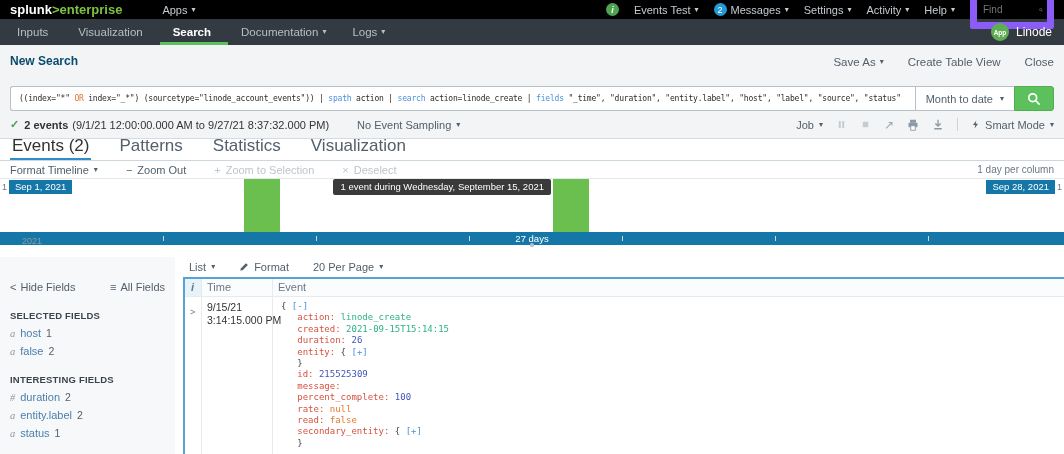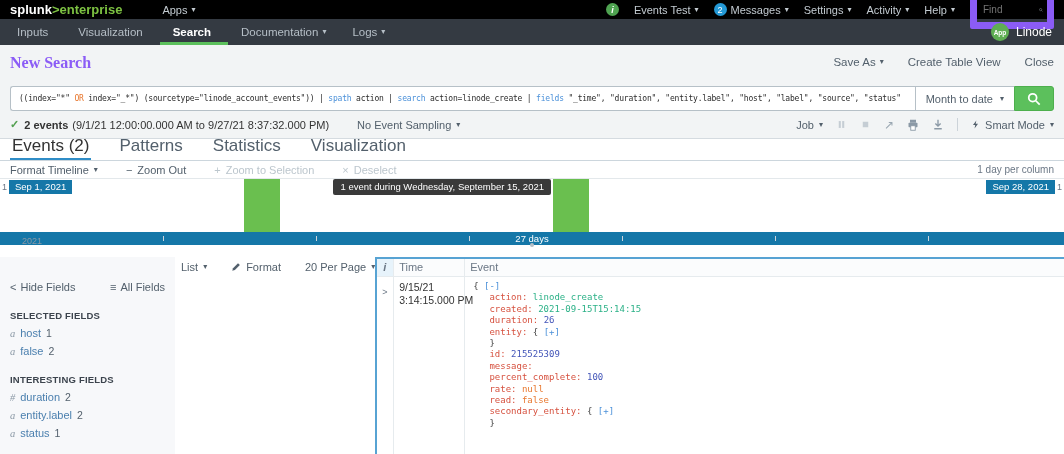--- a/index.html
+++ b/index.html
@@ -29,21 +29,21 @@
   .bar2{height:26px;background:#343a42;display:flex;align-items:stretch;padding:0 4px;font-size:11.5px;color:#b6bfc7;}
   .b2item{display:flex;align-items:center;padding:0 13px;gap:4px;cursor:pointer;white-space:nowrap;}
   .b2item.active{color:#fff;font-weight:bold;box-shadow:inset 0 -3px 0 #5cc05c;}
   .b2right{margin-left:auto;display:flex;align-items:center;gap:7px;color:#fff;padding-right:8px;font-size:12px;}
   .appbadge{width:18px;height:18px;border-radius:50%;background:#5fae53;color:#fff;font-size:6.5px;
             font-weight:bold;display:flex;align-items:center;justify-content:center;}
 
   
   .headsec{background:#f2f4f5;padding:9px 10px 0 10px;border-bottom:1px solid #d5dbe0;}
   .headrow{display:flex;align-items:flex-start;height:32px;}
-  .title{font-size:16px;font-weight:600;color:#8b5cf6;font-family:Liberation Serif, serif;}
+  .title{font-size:12px;font-weight:600;color:#0c4a6e;}
   .headactions{margin-left:auto;display:flex;gap:24px;font-size:11.5px;color:#53606c;padding-top:2px;}
   .hact{display:flex;align-items:center;gap:4px;cursor:pointer;}
   .searchrow{display:flex;height:25px;}
   .qbox{flex:1;background:#fff;border:1px solid #b6c0c7;border-right:0;border-radius:3px 0 0 3px;
         display:flex;align-items:center;padding:0 8px;overflow:hidden;}
   .qtext{font-family:"DejaVu Sans Mono",monospace;font-size:8px;letter-spacing:-0.2px;white-space:pre;color:#2b2b2b;}
   .q-plain{color:#2b2b2b;} .q-op{color:#e8772e;} .q-cmd{color:#4a90d9;}
   .trange{background:#fff;border:1px solid #b6c0c7;border-right:0;font-size:11px;color:#53606c;
           display:flex;align-items:center;gap:7px;padding:0 10px;cursor:pointer;white-space:nowrap;}
   .gobtn{width:40px;background:#5cc05c;border:1px solid #4daf4d;border-radius:0 3px 3px 0;
@@ -93,21 +93,21 @@
   .lower{display:flex;height:197px;}
   .fields{width:175px;background:#f7f8fa;padding:24px 10px 0 10px;flex-shrink:0;}
   .fieldshead{display:flex;justify-content:space-between;font-size:11px;color:#53606c;}
   .flink{display:flex;align-items:center;gap:4px;cursor:pointer;}
   .fsec{font-size:9.5px;font-weight:bold;color:#3c444d;letter-spacing:0.2px;margin:17px 0 6px;}
   .frow{display:flex;align-items:baseline;gap:5px;font-size:11px;margin:0 0 6px;cursor:pointer;}
   .ftype{font-style:italic;color:#8a98a5;font-size:10.5px;font-family:"Liberation Serif",serif;}
   .fname{color:#4a7fae;}
   .fcount{color:#53606c;font-size:10.5px;}
 
-  .results{flex:1;display:flex;flex-direction:row;min-width:0;}
+  .results{flex:1;display:flex;flex-direction:column;min-width:0;margin-left:8px;}
   .resctl{display:flex;align-items:center;gap:24px;height:20px;font-size:11px;color:#53606c;padding-left:6px;}
   .rbtn{display:flex;align-items:center;gap:5px;cursor:pointer;}
 
   .etable{flex:1;border-top:2px solid #57a3d3;border-left:2px solid #57a3d3;
           display:grid;grid-template-columns:17px 71px 1fr;grid-template-rows:18px 1fr;}
   .th{font-size:11px;color:#6b7785;border-bottom:1px solid #e6ebee;padding:2px 5px;background:#fbfcfd;}
   .th.icol{background:#e7f3fb;font-style:italic;font-weight:bold;padding-left:6px;}
   .icolc,.tcolc{border-right:1px solid #e6ebee;}
   .td{padding:4px 5px;}
   .expander{color:#6b7785;font-size:9px;cursor:pointer;}

